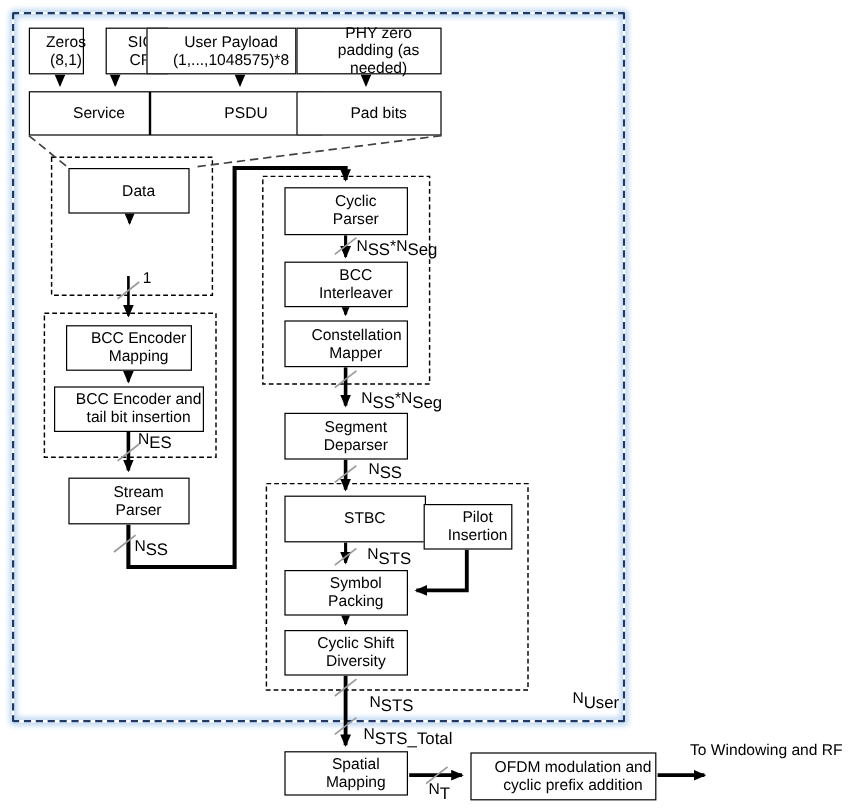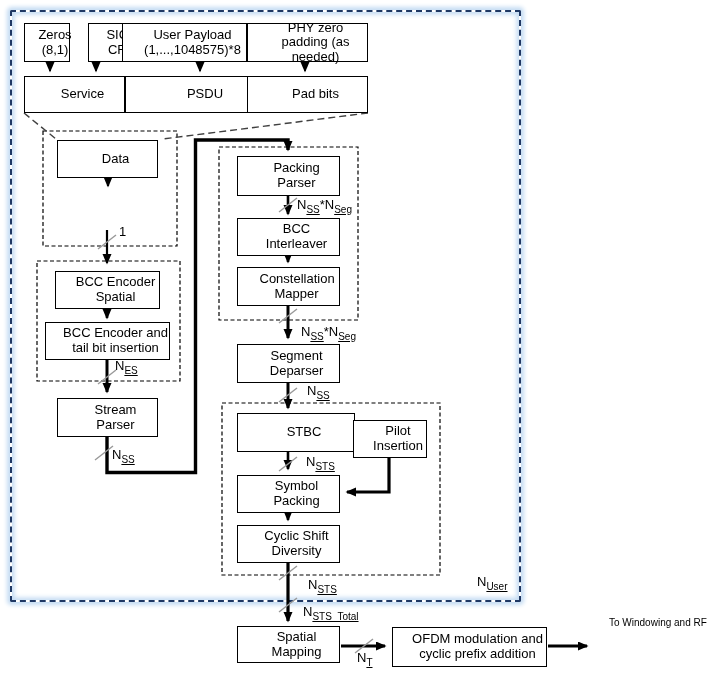--- a/index.html
+++ b/index.html
@@ -15,22 +15,22 @@
   }
   .wires{position:absolute;left:0;top:0;pointer-events:none;}
   .box{
     position:absolute;box-sizing:border-box;background:#fff;
     border:1.5px solid #000;display:flex;align-items:center;justify-content:center;
     text-align:center;line-height:1.12;padding-left:16px;
   }
   .box .lbl{display:block;}
   .narrow .lbl{max-width:74px;}
   .bus{position:absolute;white-space:nowrap;font-size:13px;}
-  .bus sub{font-size:10px;line-height:0;text-decoration:underline;}
-  .note{position:absolute;white-space:nowrap;font-size:10px;margin-left:34px;}
+  .bus sub{font-size:14px;line-height:0;}
+  .note{position:absolute;white-space:nowrap;font-size:13px;}
 </style>
 </head>
 <body>
 
 <div class="stage">
 
   <div class="frame"></div>
 
   <svg class="wires" width="716" height="677" viewBox="0 0 716 677">
     <defs>
@@ -112,31 +112,31 @@
     <span class="lbl">PSDU</span>
     </div>
   <div class="box" style="left:247px;top:76px;width:121px;height:37px">
     <span class="lbl">Pad bits</span>
     </div>
 
   <div class="box" style="left:57px;top:140px;width:101px;height:38px">
     <span class="lbl">Data</span>
     </div>
   <div class="box" style="left:55px;top:271px;width:105px;height:38px">
-    <span class="lbl">BCC Encoder Spatial</span>
+    <span class="lbl">BCC Encoder Mapping</span>
     </div>
   <div class="box" style="left:45px;top:322px;width:125px;height:38px">
     <span class="lbl">BCC Encoder and tail bit insertion</span>
     </div>
   <div class="box narrow" style="left:57px;top:398px;width:101px;height:39px">
     <span class="lbl">Stream Parser</span>
     </div>
 
   <div class="box narrow" style="left:237px;top:156px;width:103px;height:40px">
-    <span class="lbl">Packing Parser</span>
+    <span class="lbl">Cyclic Parser</span>
     </div>
   <div class="box narrow" style="left:237px;top:218px;width:103px;height:38px">
     <span class="lbl">BCC Interleaver</span>
     </div>
   <div class="box narrow" style="left:237px;top:267px;width:103px;height:39px">
     <span class="lbl">Constellation Mapper</span>
     </div>
   <div class="box narrow" style="left:237px;top:344px;width:103px;height:39px">
     <span class="lbl">Segment Deparser</span>
     </div>

